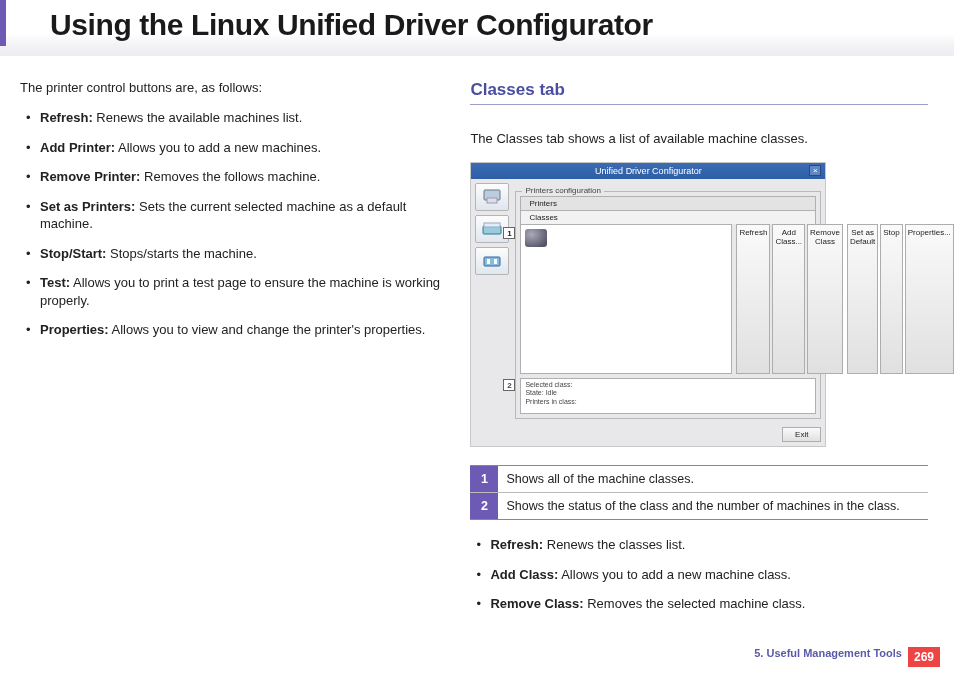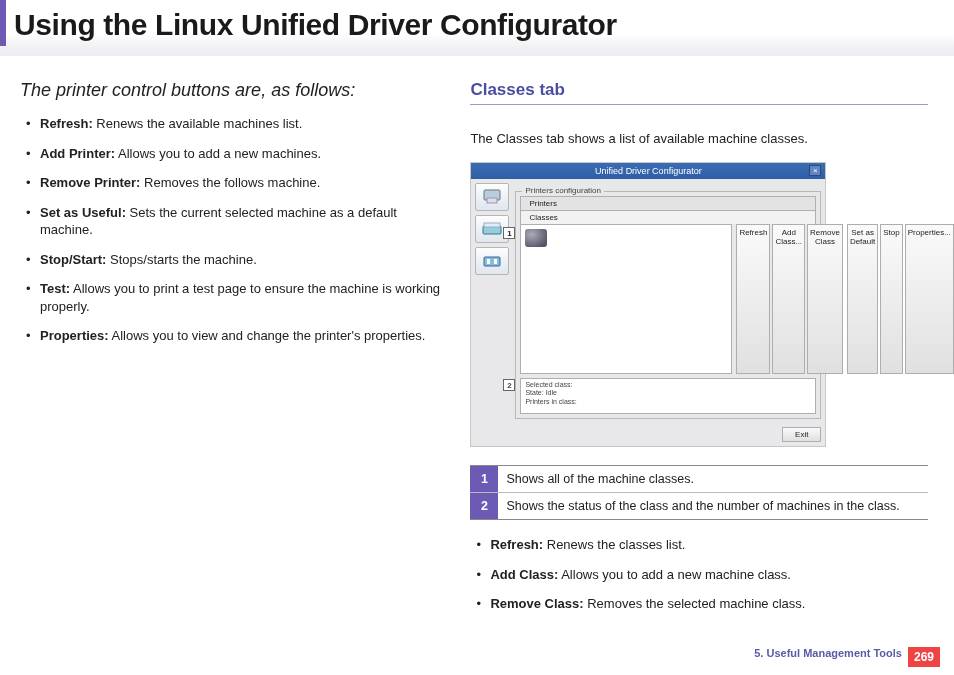--- a/index.html
+++ b/index.html
@@ -22,29 +22,30 @@
     position: absolute;
     left: 0; top: 0; bottom: 10px;
     width: 6px;
     background: #6d5ab5;
   }
   .page-title {
     font-size: 30px;
     font-weight: 700;
     letter-spacing: -0.4px;
     color: #1a1a1a;
+    margin-left: 36px;
   }
   .columns {
     display: flex;
     padding: 24px 26px 0 20px;
     gap: 28px;
   }
   .col-left { flex: 1 1 48%; }
   .col-right { flex: 1 1 52%; }
-  .intro { font-size: 18px; margin-bottom: 14px; font-style: italic; }
+  .intro { font-size: 13px; margin-bottom: 14px; }
   .bullets { list-style: none; font-size: 13px; }
   .bullets li { position: relative; padding-left: 20px; margin-bottom: 12px; line-height: 1.35; }
   .bullets li::before {
     content: "•";
     position: absolute;
     left: 6px;
     top: 0;
     color: #222;
   }
   .bullets .bt { font-weight: 700; }
@@ -124,21 +125,21 @@
 </div>
 
 <div class="columns">
 
   <div class="col-left">
     <p class="intro">The printer control buttons are, as follows:</p>
     <ul class="bullets">
       <li><span class="bt">Refresh:</span><span> Renews the available machines list.</span></li>
       <li><span class="bt">Add Printer:</span><span> Allows you to add a new machines.</span></li>
       <li><span class="bt">Remove Printer:</span><span> Removes the follows machine.</span></li>
-      <li><span class="bt">Set as Useful:</span><span> Sets the current selected machine as a default machine.</span></li>
+      <li><span class="bt">Set as Printers:</span><span> Sets the current selected machine as a default machine.</span></li>
       <li><span class="bt">Stop/Start:</span><span> Stops/starts the machine.</span></li>
       <li><span class="bt">Test:</span><span> Allows you to print a test page to ensure the machine is working properly.</span></li>
       <li><span class="bt">Properties:</span><span> Allows you to view and change the printer's properties.</span></li>
     </ul>
   </div>
 
   <div class="col-right">
     <h2 class="subhead">Classes tab</h2>
     <p class="desc">The Classes tab shows a list of available machine classes.</p>
 

